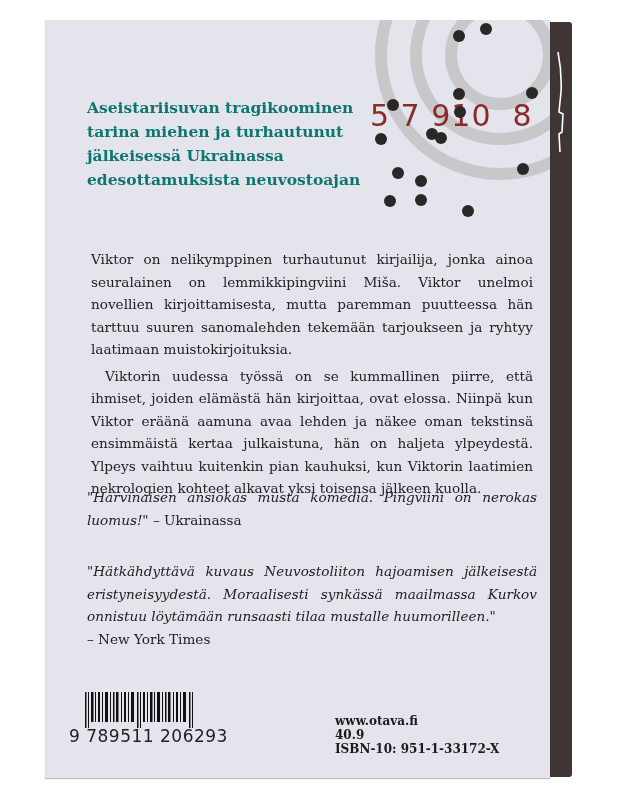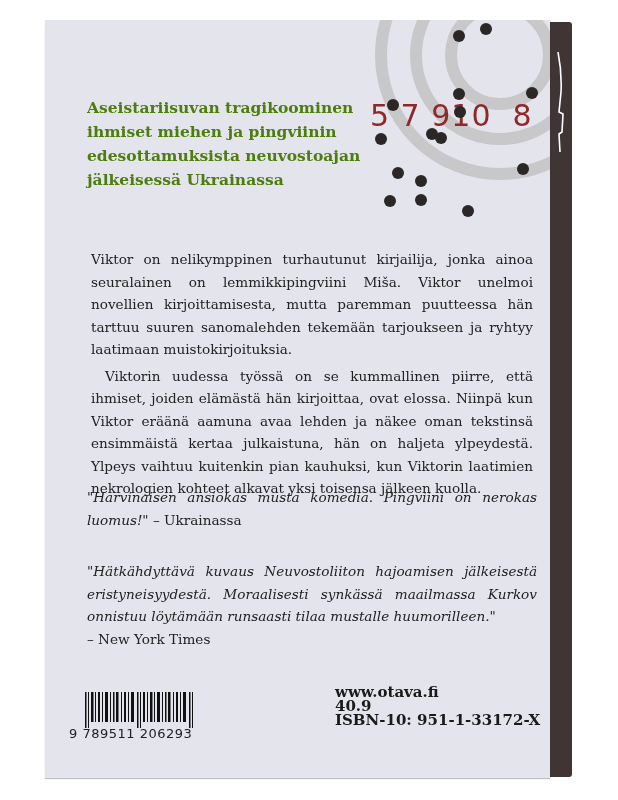--- a/index.html
+++ b/index.html
@@ -8,32 +8,32 @@
         box-shadow:0 1px 1px rgba(0,0,0,0.25);overflow:hidden;}
   .spine{position:absolute;left:550px;top:22px;width:22px;height:755px;background:#3f3535;
          border-radius:0 3px 3px 0;}
   .spine-mark{position:absolute;left:6px;top:30px;width:10px;height:110px;}
   .target{position:absolute;left:330px;top:-90px;width:250px;height:250px;}
   .ring{position:absolute;border-radius:50%;border:12px solid #c8c8ca;box-sizing:border-box;}
   .shot{position:absolute;width:12px;height:12px;border-radius:50%;background:#2b2727;}
   .score{position:absolute;top:78px;left:325px;font-family:"DejaVu Sans",sans-serif;font-size:30px;
          color:#8c2a2a;letter-spacing:1px;white-space:pre;}
   .headline{position:absolute;left:42px;top:76px;width:290px;font-family:"DejaVu Serif",serif;
-            font-weight:bold;font-size:15.5px;line-height:24px;color:#4d7c0f;}
+            font-weight:bold;font-size:15.5px;line-height:24px;color:#0f766e;}
   .body{position:absolute;left:42px;top:224px;width:450px;font-size:13.6px;line-height:22.5px;color:#222;
         text-align:justify;}
   .body p{margin:4px;}
   .body p + p{text-indent:14px;}
   .quote{position:absolute;left:42px;width:450px;font-size:13.6px;line-height:22.5px;color:#222;text-align:justify;}
   .quote i{font-style:italic;}
   .q1{top:466px;}
   .q2{top:540px;}
   .barcode{position:absolute;left:40px;top:672px;width:110px;height:36px;}
-  .barcode-num{position:absolute;left:24px;top:706px;font-family:"DejaVu Sans",sans-serif;font-size:13px;color:#222;letter-spacing:0.5px;}
-  .info{position:absolute;left:290px;top:665px;font-family:"DejaVu Serif",serif;font-weight:bold;font-size:15px;line-height:14px;color:#1a1a1a;}
+  .barcode-num{position:absolute;left:24px;top:706px;font-family:"DejaVu Sans",sans-serif;font-size:17px;color:#222;letter-spacing:0.5px;}
+  .info{position:absolute;left:290px;top:694px;font-family:"DejaVu Serif",serif;font-weight:bold;font-size:12px;line-height:14px;color:#1a1a1a;}
 </style>
 </head>
 <body>
 
 <div class="spine">
   <svg class="spine-mark" viewBox="0 0 10 110">
     <path d="M2 0 Q6 20 5 40 L3 60 L7 62 L6 80 L3 82 L4 100" stroke="#ffffff" stroke-width="1.6" fill="none"></path>
   </svg>
 </div>
 
@@ -58,23 +58,23 @@
   <div class="shot" style="left:330px;top:113px"></div>
   <div class="shot" style="left:347px;top:147px"></div>
   <div class="shot" style="left:370px;top:155px"></div>
   <div class="shot" style="left:472px;top:143px"></div>
   <div class="shot" style="left:339px;top:175px"></div>
   <div class="shot" style="left:370px;top:174px"></div>
   <div class="shot" style="left:417px;top:185px"></div>
 
   <div class="headline">
     <div>Aseistariisuvan tragikoominen</div>
-    <div>ihmiset miehen ja pingviinin</div>
+    <div>tarina miehen ja turhautunut</div>
+    <div>jälkeisessä Ukrainassa</div>
     <div>edesottamuksista neuvostoajan</div>
-    <div>jälkeisessä Ukrainassa</div>
   </div>
 
   <div class="body">
     <p>Viktor on nelikymppinen turhautunut kirjailija, jonka ainoa seuralainen on lemmikkipingviini Miša. Viktor unelmoi novellien kirjoittamisesta, mutta paremman puutteessa hän tarttuu suuren sanomalehden tekemään tarjoukseen ja ryhtyy laatimaan muistokirjoituksia.</p>
     <p>Viktorin uudessa työssä on se kummallinen piirre, että ihmiset, joiden elämästä hän kirjoittaa, ovat elossa. Niinpä kun Viktor eräänä aamuna avaa lehden ja näkee oman tekstinsä ensimmäistä kertaa julkaistuna, hän on haljeta ylpeydestä. Ylpeys vaihtuu kuitenkin pian kauhuksi, kun Viktorin laatimien nekrologien kohteet alkavat yksi toisensa jälkeen kuolla.</p>
   </div>
 
   <div class="quote q1">
     <i>"Harvinaisen ansiokas musta komedia. Pingviini on nerokas luomus!"</i><span> – Ukrainassa</span>
   </div>

